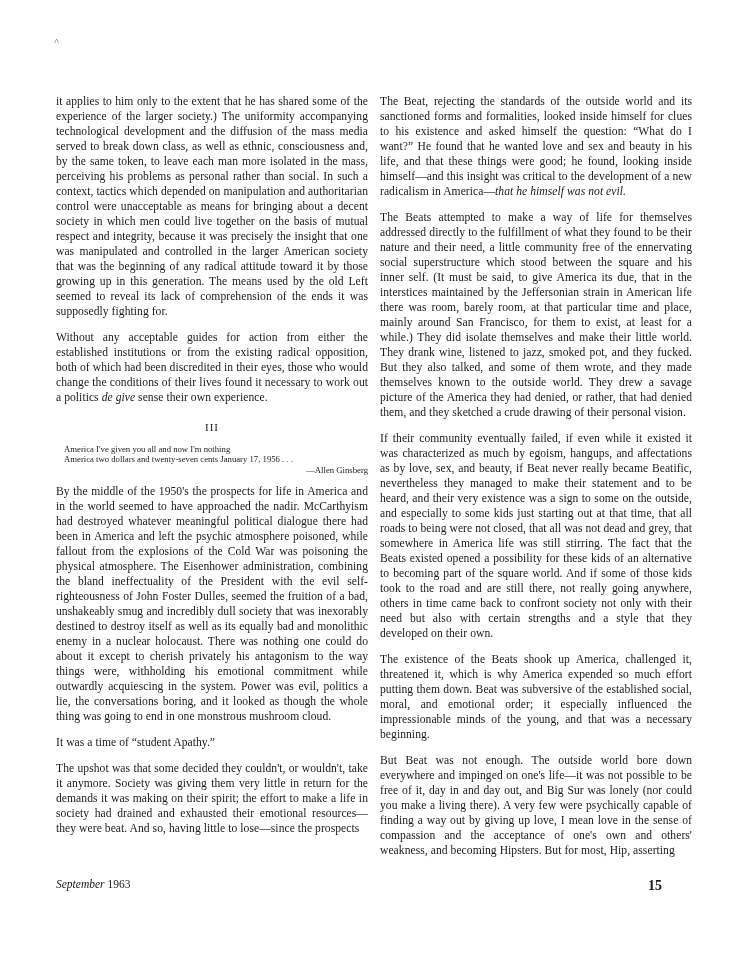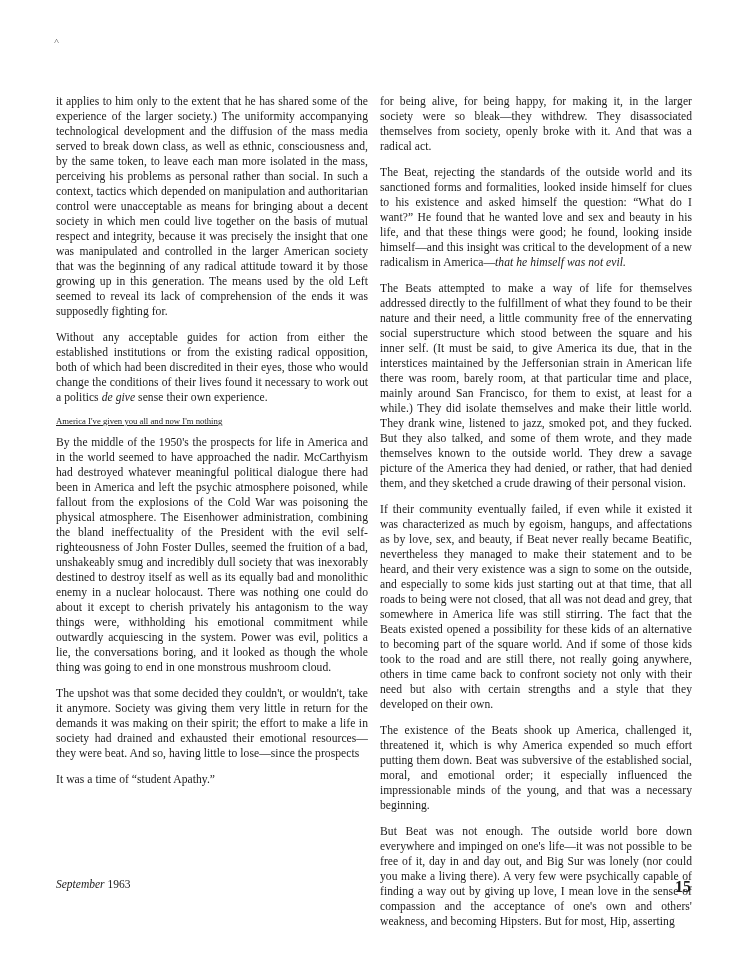--- a/index.html
+++ b/index.html
@@ -9,46 +9,48 @@
   }
   .corner-mark { position: absolute; left: 54px; top: 36px; font-size: 9px; color: #333; }
   .col { position: absolute; top: 94px; }
   .col-left { left: 56px; width: 312px; }
   .col-right { left: 380px; width: 312px; }
   p.para {
     margin: 0 0 11px 0; font-size: 11.6px; line-height: 15px;
     text-align: justify; hyphens: manual; letter-spacing: 0.05px;
   }
   .section-num { text-align: center; font-size: 11px; margin: 16px 0 11px 0; letter-spacing: 1px; }
-  .epigraph { font-size: 8.7px; line-height: 10.4px; margin: 0 0 9px 0; text-decoration: underline; }
+  .epigraph { font-size: 8.7px; line-height: 10.4px; margin: 0 0 9px 8px; }
   .epigraph .line { display: block; }
   .epigraph .attr { display: block; text-align: right; }
   em { }
   .footer-date { position: absolute; left: 56px; top: 878px; font-size: 11.5px; }
   .footer-date .month { font-style: italic; }
-  .page-number { position: absolute; left: 675px; top: 878px; font-size: 16px; font-weight: bold; text-align: center; }
+  .page-number { position: absolute; left: 648px; top: 878px; font-size: 14px; font-weight: bold; text-align: center; }
 </style>
 </head>
 <body>
 
 <span class="corner-mark">˄</span>
 
 <div class="col col-left">
   <p class="para">it applies to him only to the extent that he has shared some of the experience of the larger society.) The uni­formity accompanying technological development and the diffusion of the mass media served to break down class, as well as ethnic, consciousness and, by the same token, to leave each man more isolated in the mass, per­ceiving his problems as personal rather than social. In such a context, tactics which depended on manipulation and authoritarian control were unacceptable as means for bringing about a decent society in which men could live together on the basis of mutual respect and integ­rity, because it was precisely the insight that one was manipulated and controlled in the larger American society that was the beginning of any radical attitude toward it by those growing up in this generation. The means used by the old Left seemed to reveal its lack of comprehension of the ends it was supposedly fighting for.</p>
   <p class="para"><span>Without any acceptable guides for action from either the established institutions or from the existing radical opposition, both of which had been discredited in their eyes, those who would change the conditions of their lives found it necessary to work out a politics </span><em>de give</em><span> sense their own experience.</span></p>
+  <div class="section-num">III</div>
   <div class="epigraph">
     <span class="line">America I've given you all and now I'm nothing</span>
+    <span class="line">America two dollars and twenty-seven cents January 17, 1956 . . .</span>
+    <span class="attr">—Allen Ginsberg</span>
   </div>
   <p class="para">By the middle of the 1950's the prospects for life in America and in the world seemed to have approached the nadir. McCarthyism had destroyed whatever mean­ingful political dialogue there had been in America and left the psychic atmosphere poisoned, while fallout from the explosions of the Cold War was poisoning the physical atmosphere. The Eisenhower administration, combining the bland ineffectuality of the President with the evil self-righteousness of John Foster Dulles, seemed the fruition of a bad, unshakeably smug and incredibly dull society that was inexorably destined to destroy it­self as well as its equally bad and monolithic enemy in a nuclear holocaust. There was nothing one could do about it except to cherish privately his antagonism to the way things were, withholding his emotional commit­ment while outwardly acquiescing in the system. Power was evil, politics a lie, the conversations boring, and it looked as though the whole thing was going to end in one monstrous mushroom cloud.</p>
+  <p class="para">It was a time of “student Apathy.”</p>
   <p class="para">The upshot was that some decided they couldn't, or wouldn't, take it anymore. Society was giving them very little in return for the demands it was making on their spirit; the effort to make a life in society had drained and exhausted their emotional resources—they were beat. And so, having little to lose—since the prospects</p>
-  <p class="para">It was a time of “student Apathy.”</p>
 </div>
 
 <div class="col col-right">
-  <p class="para">for being alive, for being happy, for making it, in the larger society were so bleak—they withdrew. They dis­associated themselves from society, openly broke with it. And that was a radical act.</p>
   <p class="para"><span>The Beat, rejecting the standards of the outside world and its sanctioned forms and formalities, looked inside himself for clues to his existence and asked himself the question: “What do I want?” He found that he wanted love and sex and beauty in his life, and that these things were good; he found, looking inside himself—and this insight was critical to the development of a new radi­calism in America—</span><em>that he himself was not evil.</em></p>
   <p class="para">The Beats attempted to make a way of life for them­selves addressed directly to the fulfillment of what they found to be their nature and their need, a little com­munity free of the ennervating social superstructure which stood between the square and his inner self. (It must be said, to give America its due, that in the inter­stices maintained by the Jeffersonian strain in Ameri­can life there was room, barely room, at that particular time and place, mainly around San Francisco, for them to exist, at least for a while.) They did isolate them­selves and make their little world. They drank wine, listened to jazz, smoked pot, and they fucked. But they also talked, and some of them wrote, and they made themselves known to the outside world. They drew a savage picture of the America they had denied, or rather, that had denied them, and they sketched a crude drawing of their personal vision.</p>
   <p class="para">If their community eventually failed, if even while it existed it was characterized as much by egoism, hang­ups, and affectations as by love, sex, and beauty, if Beat never really became Beatific, nevertheless they managed to make their statement and to be heard, and their very existence was a sign to some on the outside, and especially to some kids just starting out at that time, that all roads to being were not closed, that all was not dead and grey, that somewhere in America life was still stirring. The fact that the Beats existed opened a possi­bility for these kids of an alternative to becoming part of the square world. And if some of those kids took to the road and are still there, not really going anywhere, others in time came back to confront society not only with their need but also with certain strengths and a style that they developed on their own.</p>
   <p class="para">The existence of the Beats shook up America, chal­lenged it, threatened it, which is why America expend­ed so much effort putting them down. Beat was subver­sive of the established social, moral, and emotional order; it especially influenced the impressionable minds of the young, and that was a necessary beginning.</p>
   <p class="para">But Beat was not enough. The outside world bore down everywhere and impinged on one's life—it was not pos­sible to be free of it, day in and day out, and Big Sur was lonely (nor could you make a living there). A very few were psychically capable of finding a way out by giving up love, I mean love in the sense of compassion and the acceptance of one's own and others' weakness, and becoming Hipsters. But for most, Hip, asserting</p>
 </div>
 
 <div class="footer-date">
   <span class="month">September</span>
   <span>1963</span>

